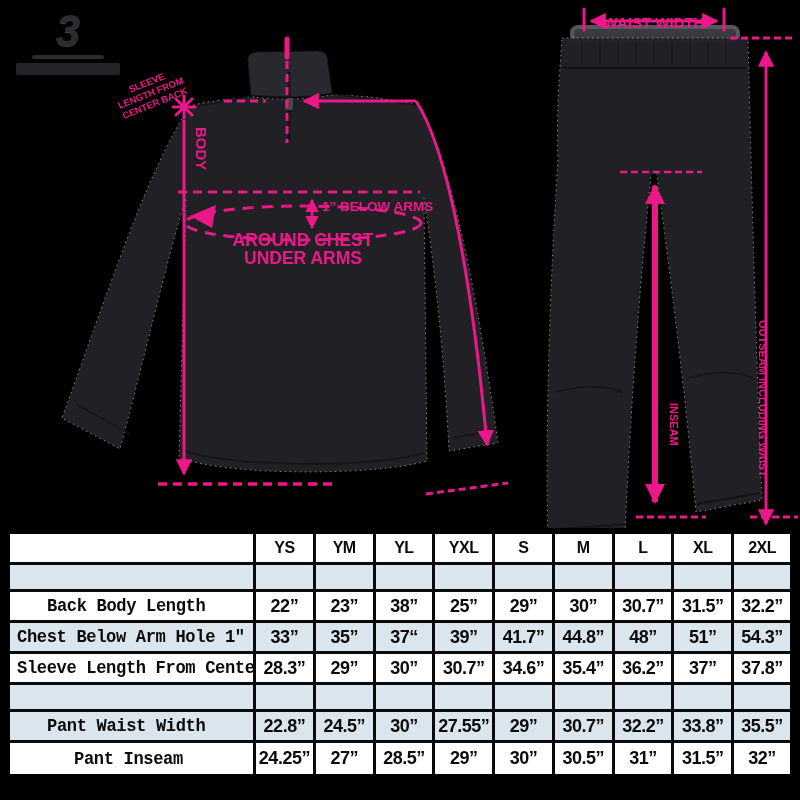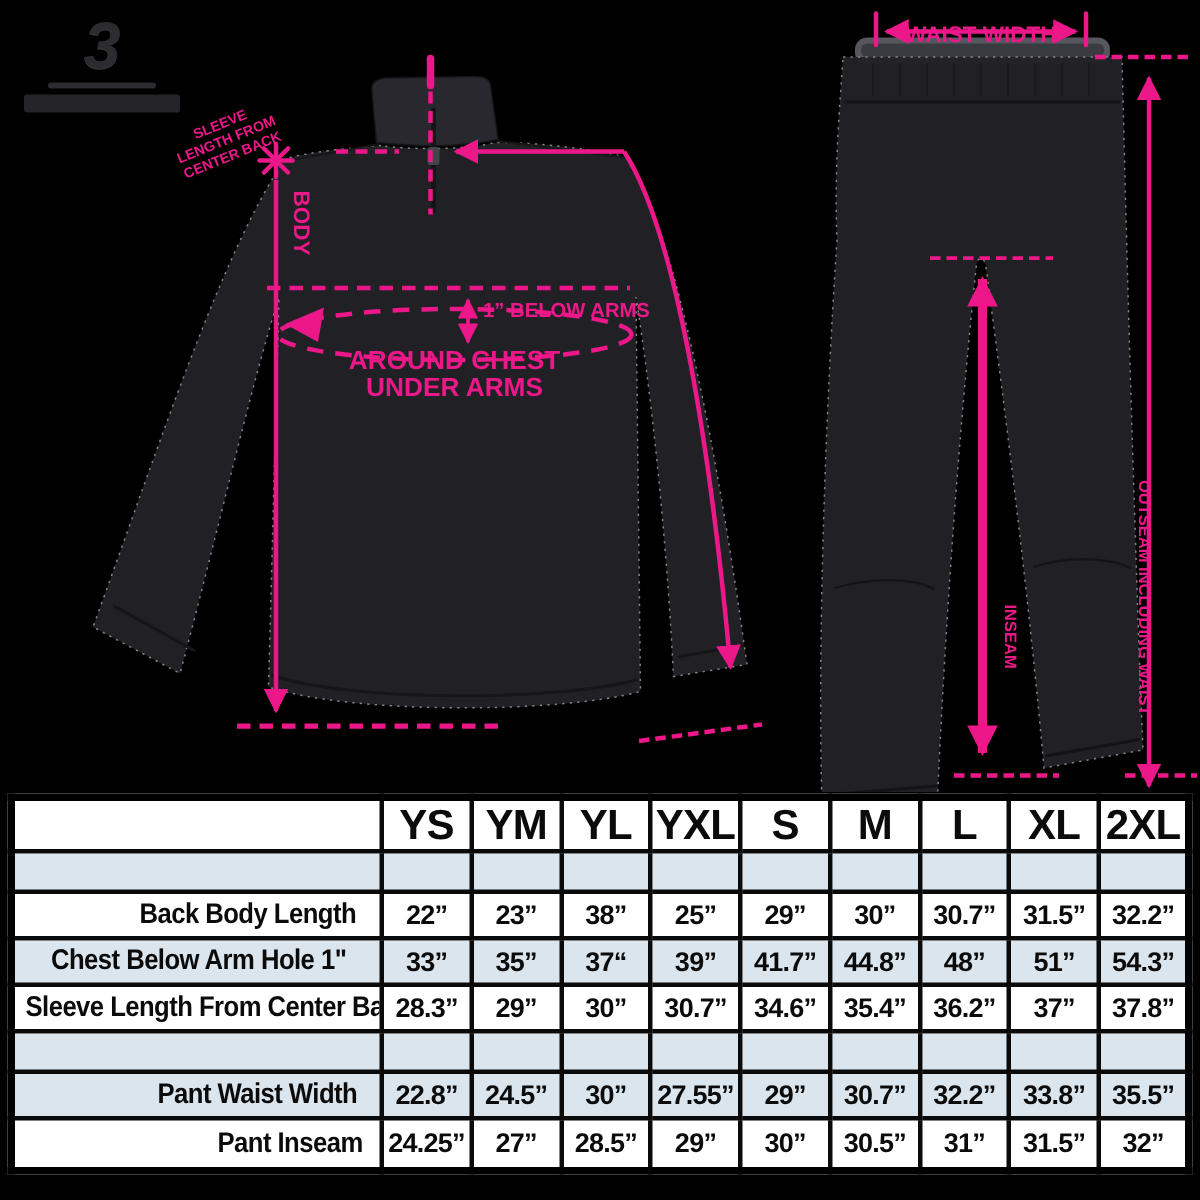--- a/index.html
+++ b/index.html
@@ -14,24 +14,24 @@
   
   svg.diagram{position:absolute;left:0;top:0;}
   .ann{stroke:#EC1789;fill:none;}
   .ann-txt{fill:#EC1789;font-family:"Liberation Sans",sans-serif;font-weight:bold;}
   
   table.size-table{position:absolute;left:5px;top:529px;width:790px;border-collapse:collapse;
                    table-layout:fixed;background:#fff;border:5px solid #000;}
   .size-table td,.size-table th{border:3px solid #0a0a0a;padding:0;height:28px;
         font-weight:bold;color:#0b0b0b;text-align:center;font-size:18px;letter-spacing:-0.5px;
         overflow:hidden;white-space:nowrap;}
-  .size-table th{font-size:28px;}
+  .size-table th{font-size:16px;}
   .size-table tr.blue{background:#dbe5ed;}
   .size-table tr.spacer td{height:24px;}
-  .size-table td.row-label{text-align:right;padding-left:7px;}
+  .size-table td.row-label{text-align:center;padding-left:7px;font-family:Liberation Mono, monospace;}
   .size-table td.row-label span{display:inline-block;transform:scaleX(.9);transform-origin:left center;
         font-size:19px;letter-spacing:-0.4px;}
   .size-table tr.tall td{height:31px;}
 </style>
 </head>
 <body>
 
 <div class="stage">
 
   <div class="logo">

